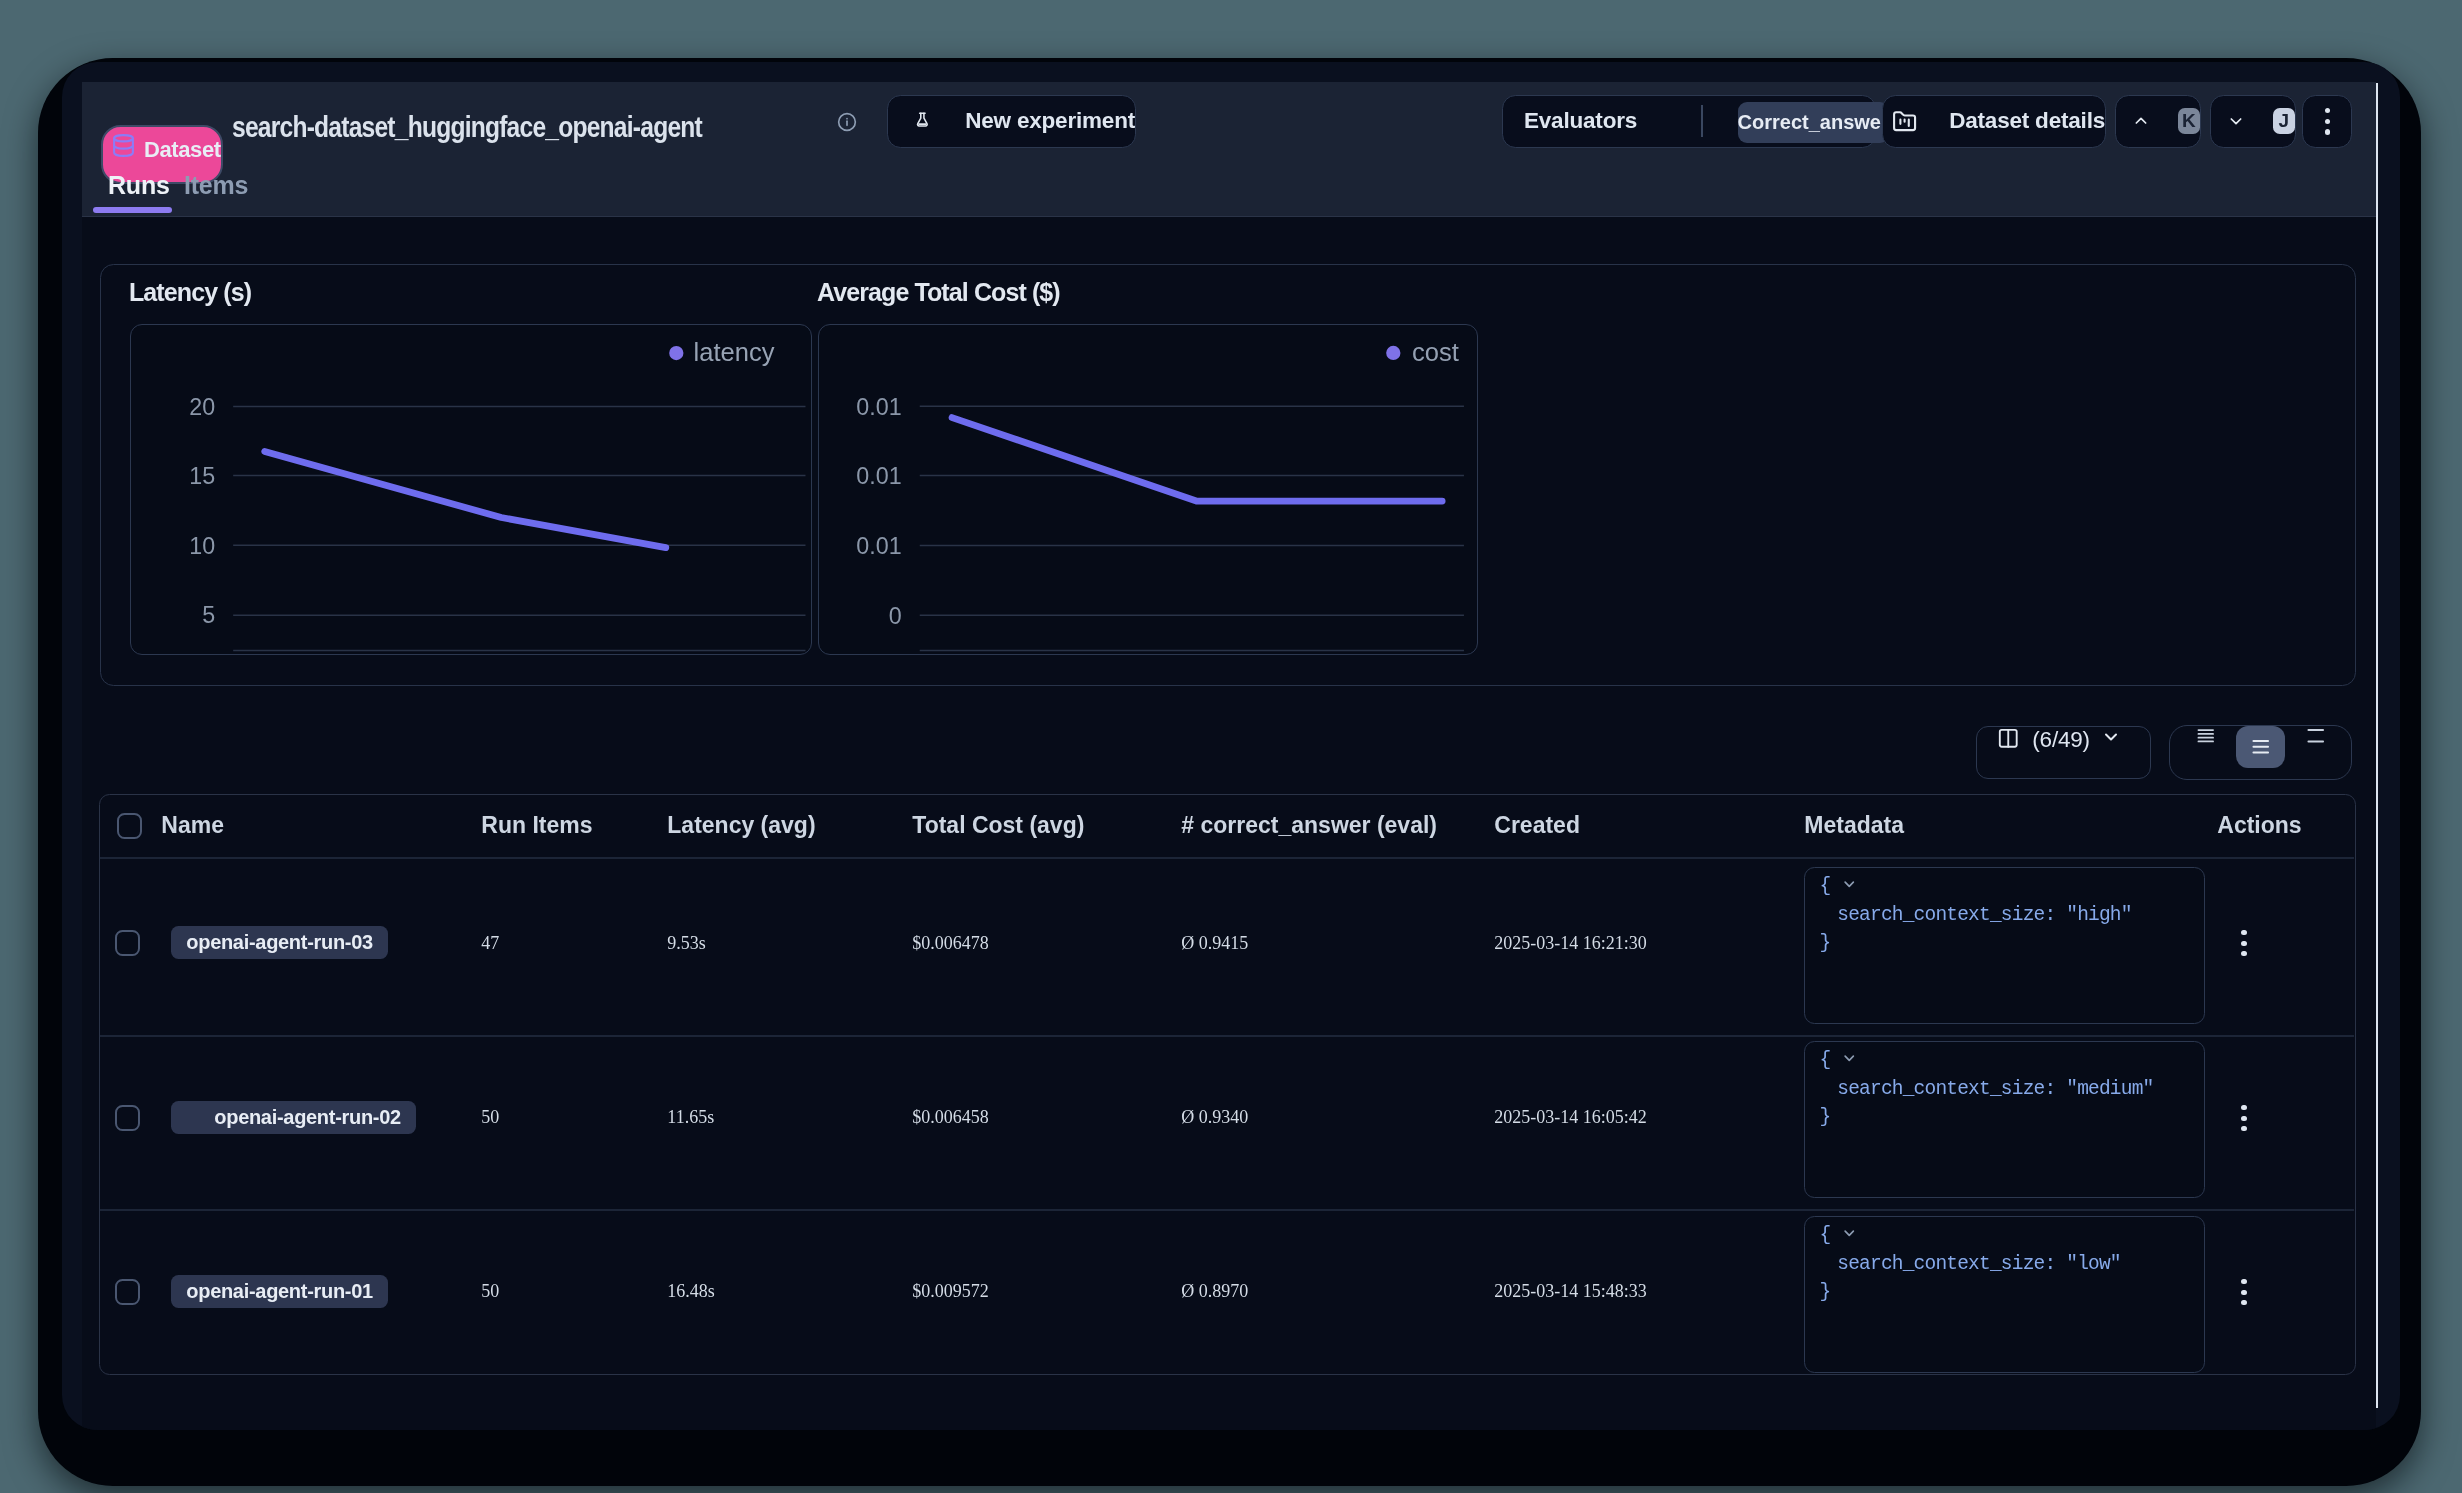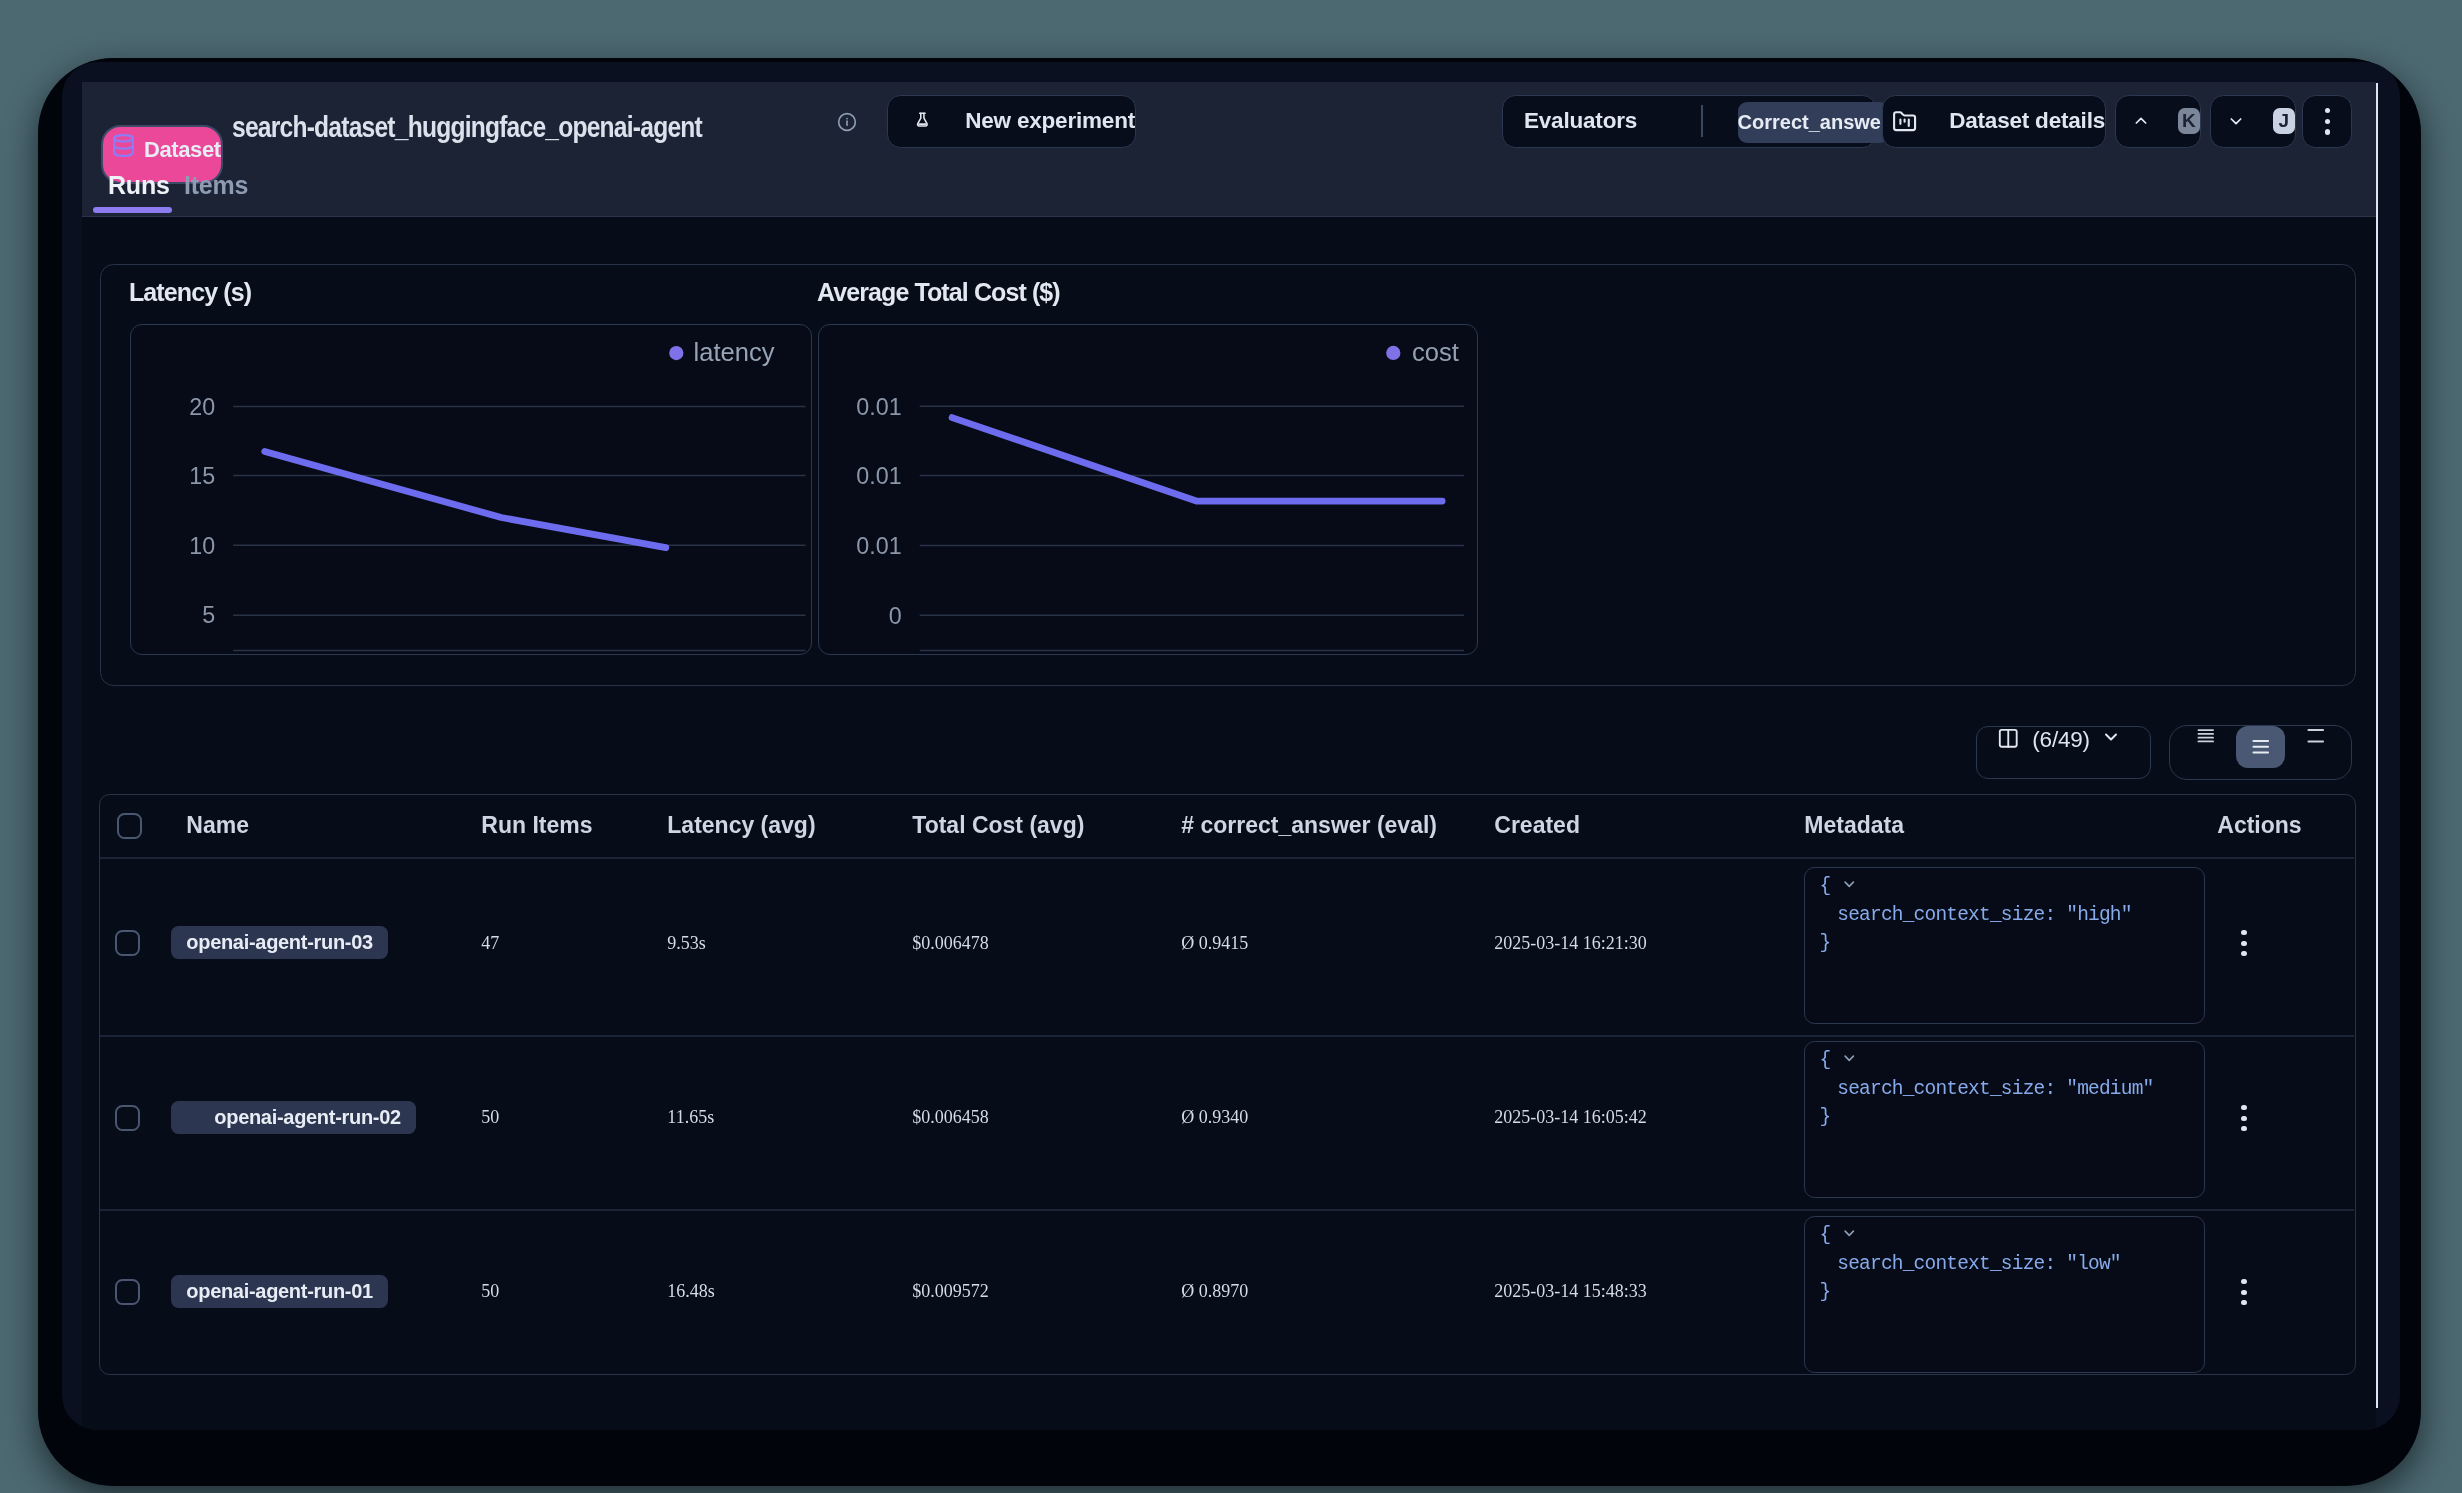--- a/index.html
+++ b/index.html
@@ -193,21 +193,21 @@
           </svg>
       </div>
       <svg style="margin-right:25.5px" width="19.5" height="19.5" viewBox="0 0 24 24" fill="none" stroke="#c9d2df" stroke-width="2.4" stroke-linecap="round">
           <path d="M3 5h18"></path>
           <path d="M3 19h18"></path>
         </svg>
     </div>
 
     <div class="table">
       <div class="checkbox" style="left:16.5px; top:18px;"></div>
-      <div class="th" style="left:86px;">Name</div>
+      <div class="th" style="left:61px;">Name</div>
       <div class="th" style="left:381px;">Run Items</div>
       <div class="th" style="left:567px;">Latency (avg)</div>
       <div class="th" style="left:812px;">Total Cost (avg)</div>
       <div class="th" style="left:1081px;"># correct_answer (eval)</div>
       <div class="th" style="left:1394px;">Created</div>
       <div class="th" style="left:1704px;">Metadata</div>
       <div class="th" style="left:2117px;">Actions</div>
       <div class="row-b" style="top:62px;"></div>
       <div class="row-b" style="top:240px;"></div>
       <div class="row-b" style="top:414px;"></div>

